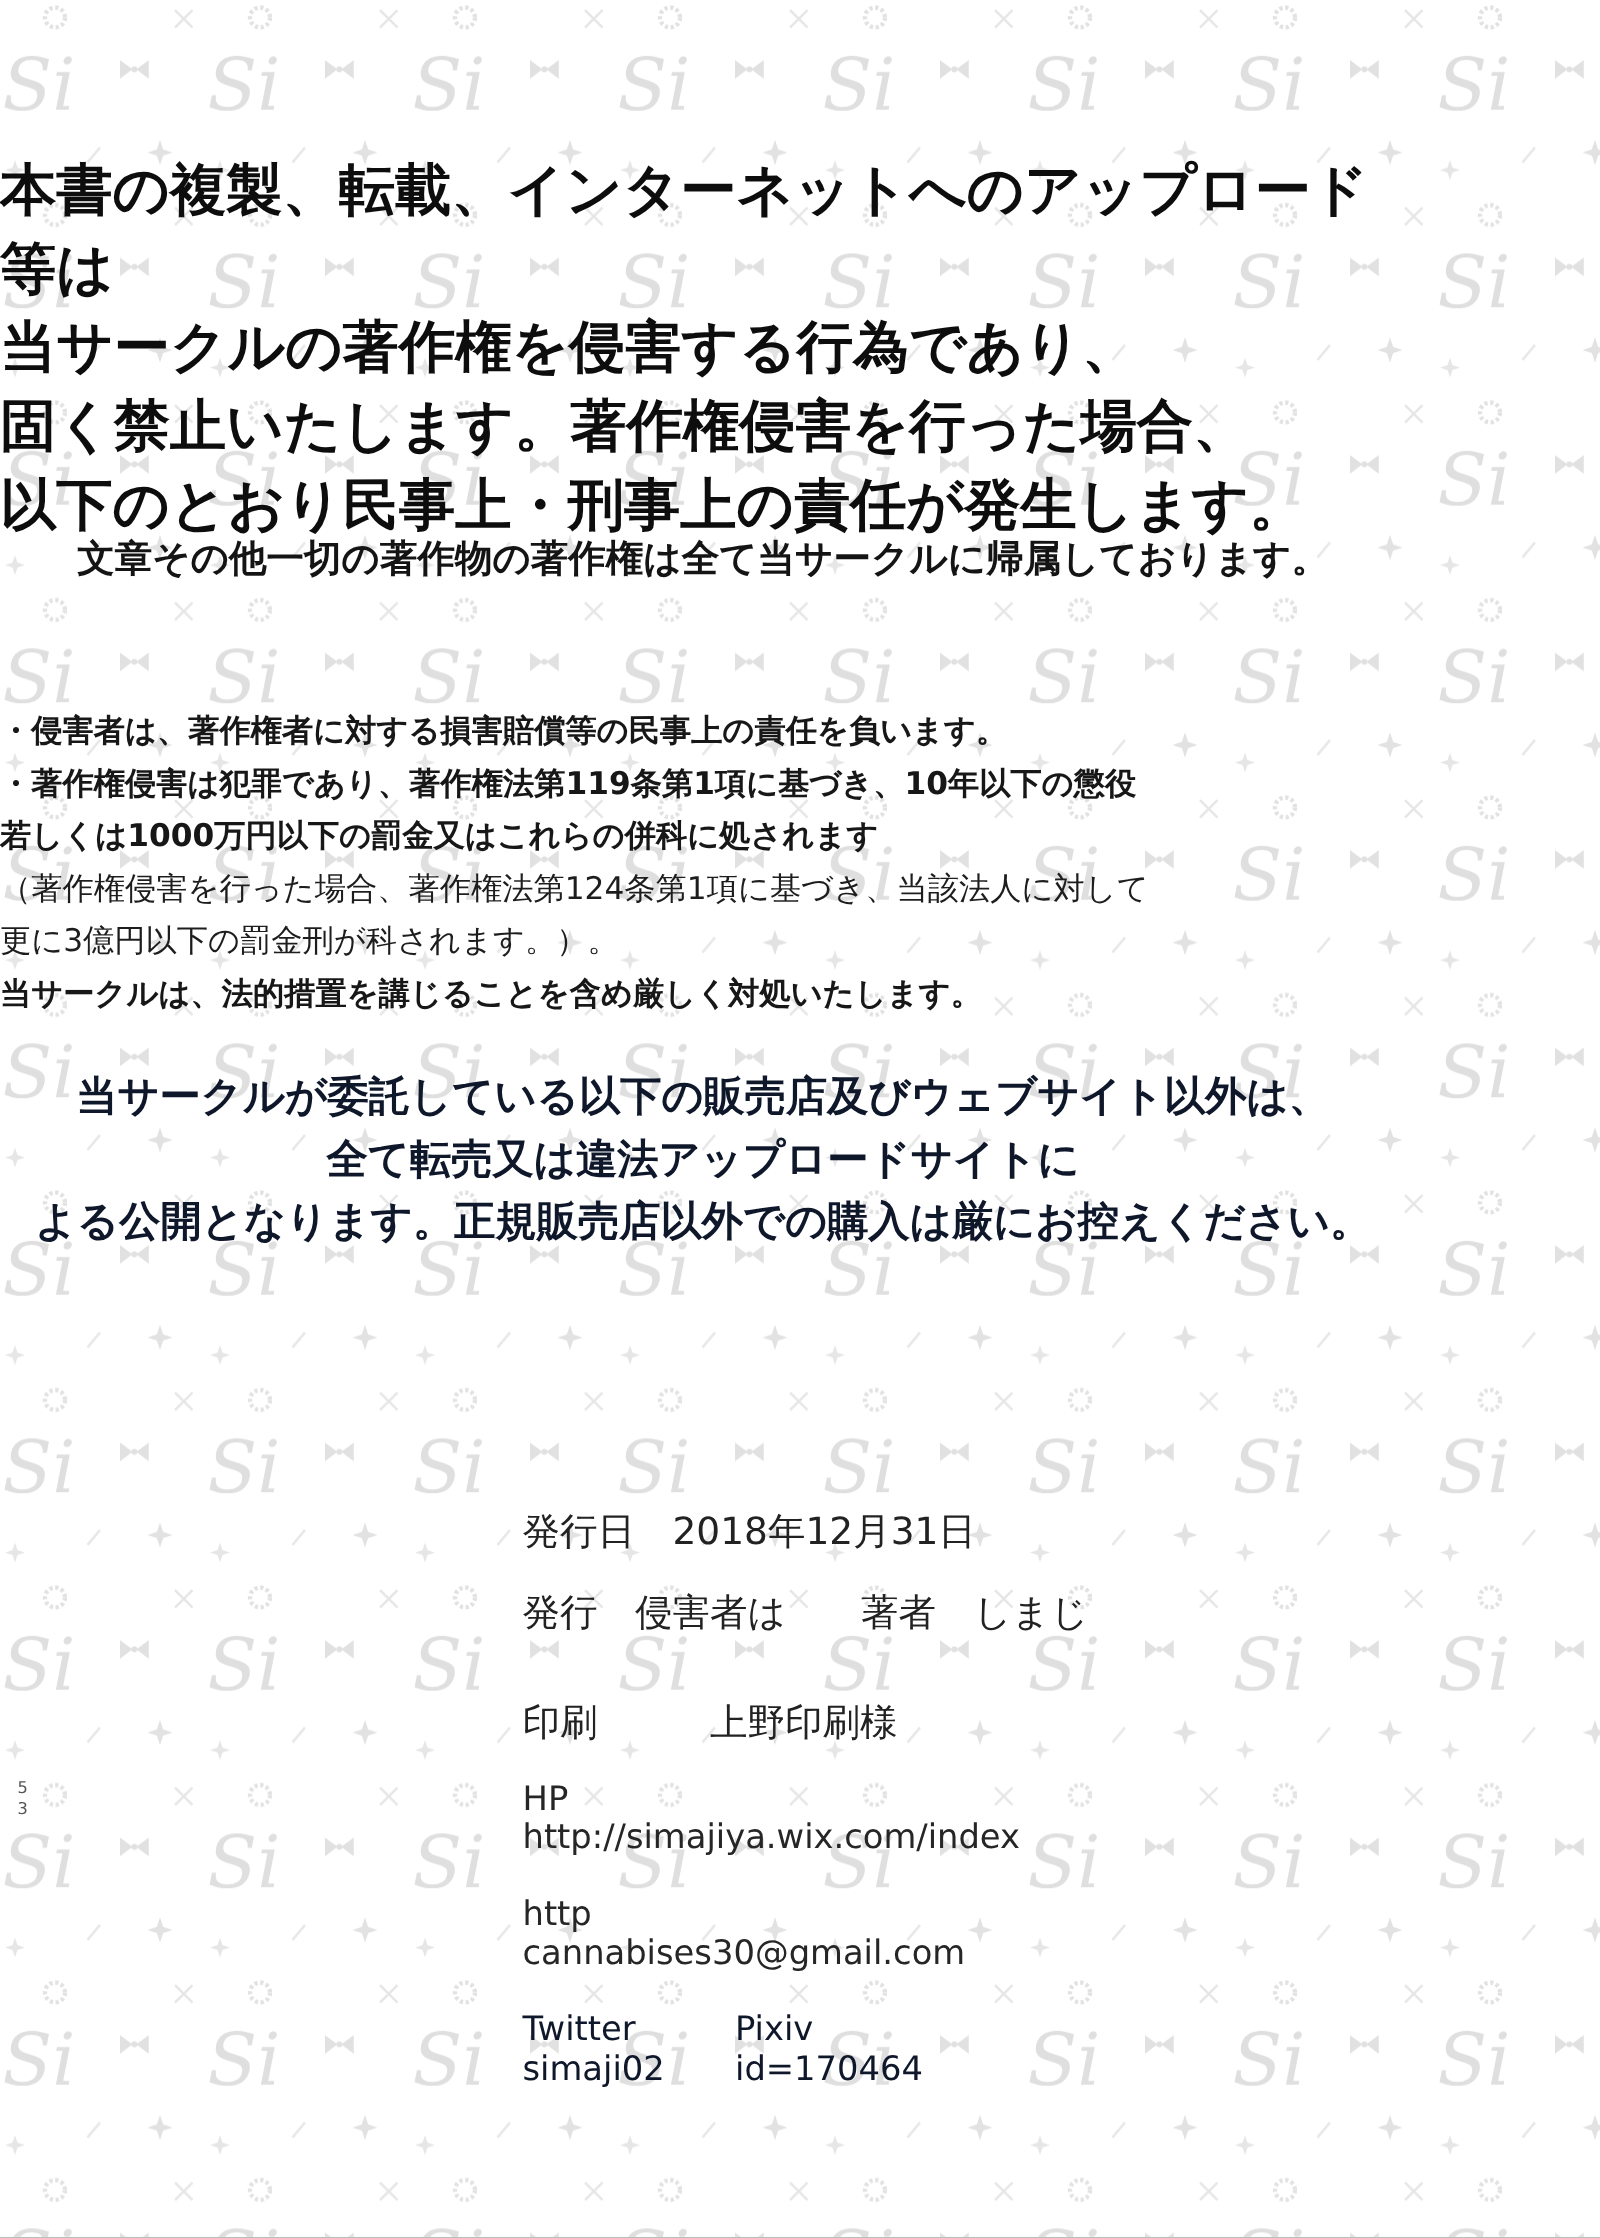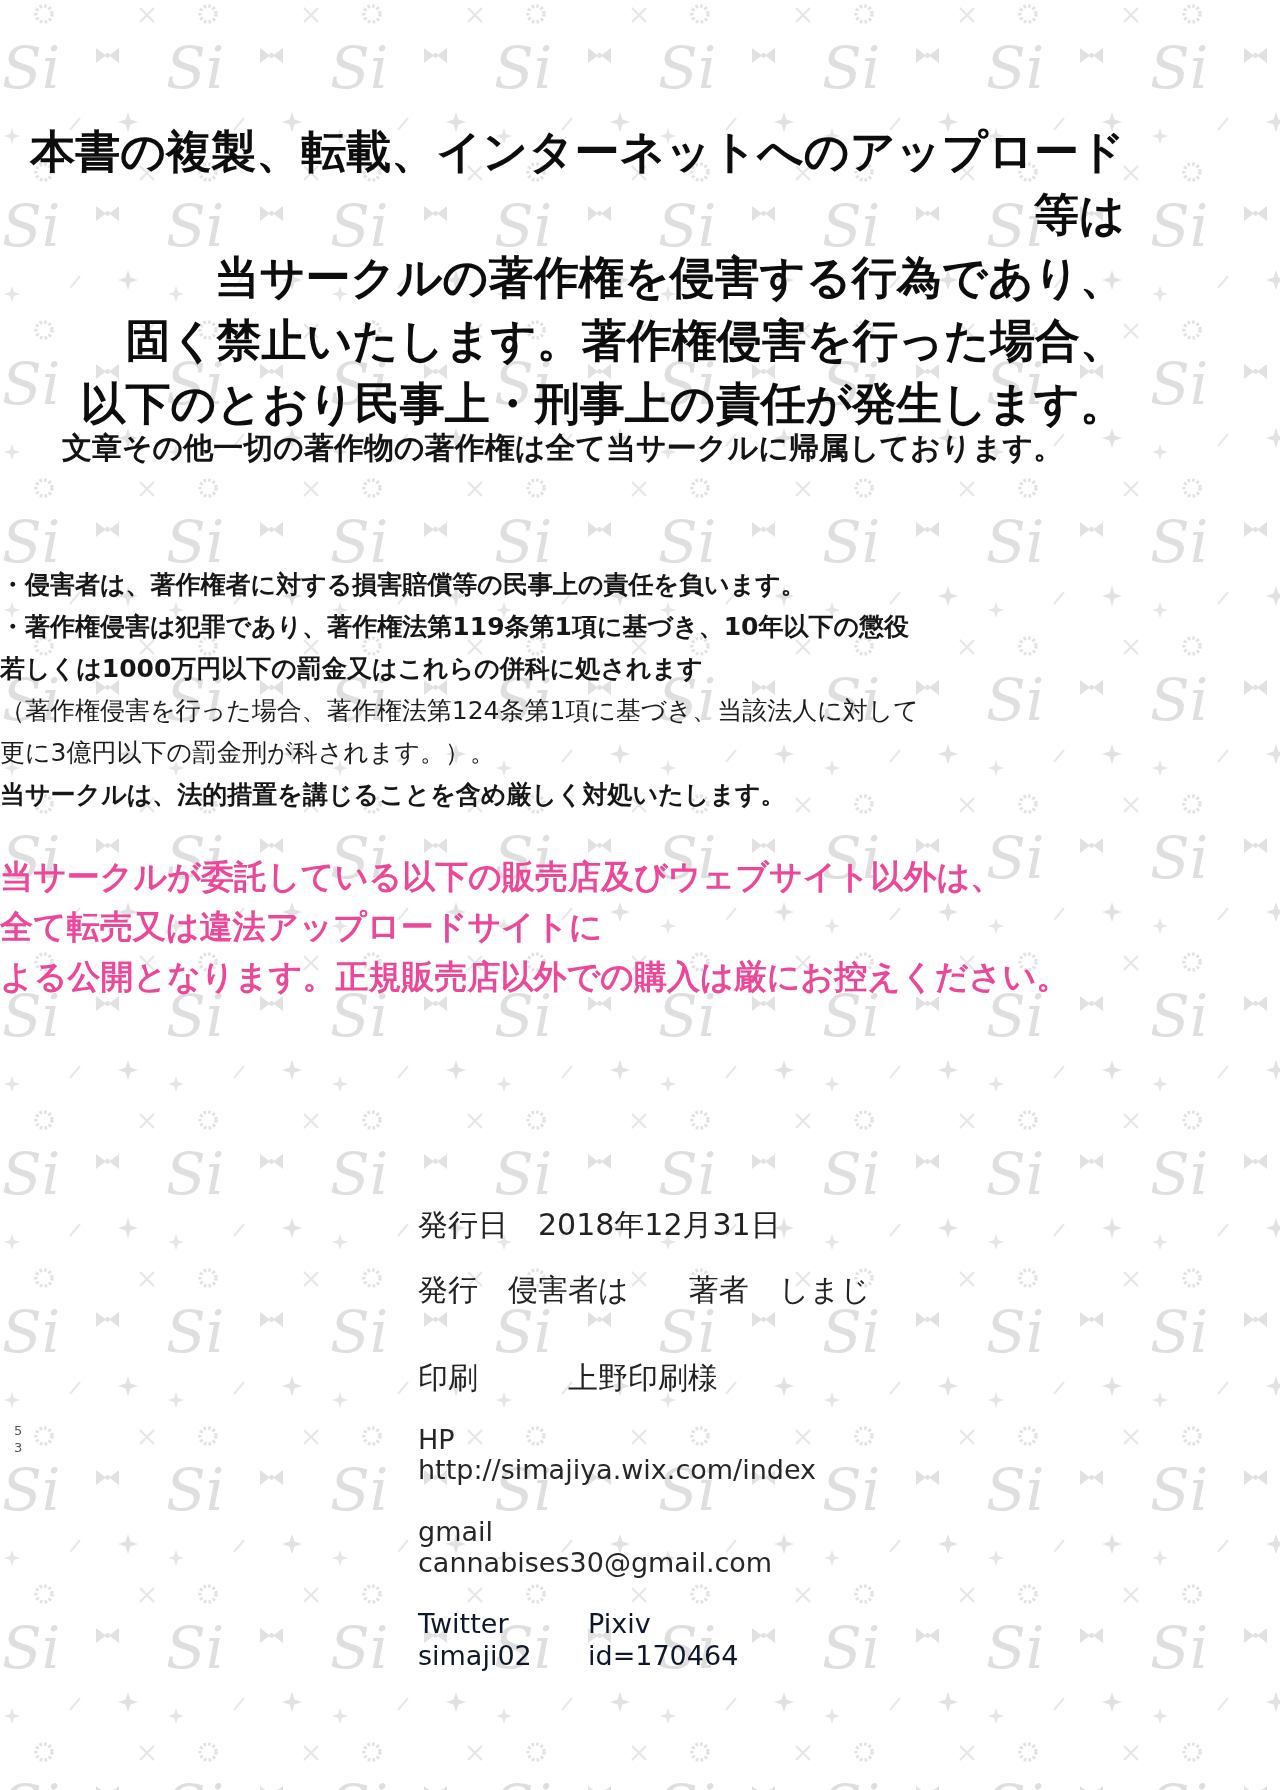--- a/index.html
+++ b/index.html
@@ -13,21 +13,21 @@
     color:#161616;
   }
   .bg-pattern{position:absolute;inset:0;z-index:0;}
   .content{position:absolute;inset:0;z-index:1;}
 
   section,.abs{position:absolute;}
 
   
   .warning-heading{
     top:120px;left:0;width:1125px;
-    text-align:right;
+    text-align:left;
     font-size:45px;font-weight:700;
     line-height:63px;
     letter-spacing:0px;
     color:#0d0d0d;
   }
   
   .ownership{
     top:424px;left:0;width:1125px;
     text-align:center;
     font-size:30px;font-weight:600;
@@ -39,24 +39,24 @@
     top:564px;left:0;width:1125px;
     text-align:left;
     font-size:25px;font-weight:600;
     line-height:42px;
     color:#171717;
   }
   .legal .paren{font-weight:400;font-size:25px;color:#1d1d1d;}
   
   .resale{
     top:852px;left:0;width:1125px;
-    text-align:left;
+    text-align:center;
     font-size:33px;font-weight:700;
     line-height:50px;
-    color:#ec4899;
+    color:#0f172a;
   }
   .resale-note{
     top:1012px;left:0;width:1125px;
     text-align:center;
     font-size:25px;font-weight:600;
     color:#171717;
   }
   
   .c-line{
     position:absolute;left:418px;
@@ -142,21 +142,21 @@
       <div>当サークルが委託している以下の販売店及びウェブサイト以外は、</div>
       <div>全て転売又は違法アップロードサイトに</div>
       <div>よる公開となります。正規販売店以外での購入は厳にお控えください。</div>
     </section>
 
     <div class="c-line c-top-pubdate">発行日　2018年12月31日</div>
     <div class="c-line c-top-pubauthor">発行　侵害者は　　著者　しまじ</div>
     <div class="c-line c-top-printer">印刷　　　上野印刷様</div>
     <div class="c-line latin c-top-hplabel">HP</div>
     <div class="c-line latin c-top-hpurl">http://simajiya.wix.com/index</div>
-    <div class="c-line latin c-top-maillabel">gmail</div>
+    <div class="c-line latin c-top-maillabel">http</div>
     <div class="c-line latin c-top-mailaddr">cannabises30@gmail.com</div>
 
     <div class="social-row">
       <div class="social-col">
         <div>Twitter</div>
         <div>simaji02</div>
       </div>
       <div class="social-col second">
         <div>Pixiv</div>
         <div>id=170464</div>

